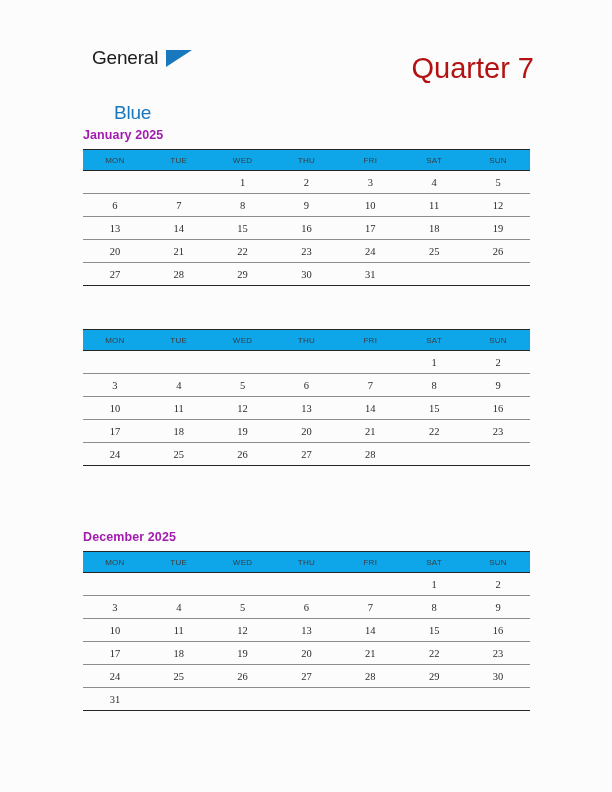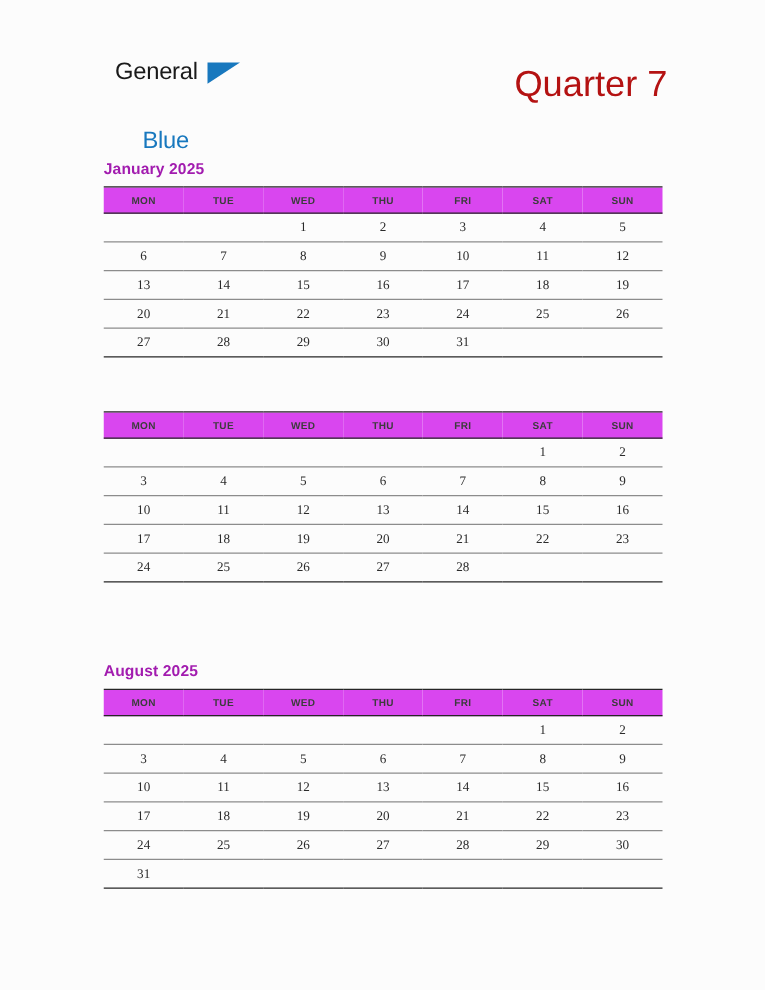--- a/index.html
+++ b/index.html
@@ -100,24 +100,24 @@
     letter-spacing: 0.1px;
     line-height: 14px;
   }
 
   table.cal {
     width: 447px;
     border-collapse: collapse;
     table-layout: fixed;
   }
   table.cal th {
-    background: #d946ef;
+    background: #0ea5e9;
     font-family: "Liberation Sans", sans-serif;
     font-size: 8px;
-    font-weight: bold;
+    font-weight: normal;
     color: #3c3c3c;
     letter-spacing: 0.3px;
     height: 20px;
     text-align: center;
     border-top: 1.1px solid #262626;
     border-bottom: 1.1px solid #262626;
     padding: 0;
   }
   table.cal td {
     font-family: "Liberation Serif", serif;
@@ -271,21 +271,21 @@
           <td>27</td>
           <td>28</td>
           <td></td>
           <td></td>
         </tr>
       </tbody>
     </table>
   </div>
 
   <div class="month-block month-3">
-    <div class="month-label">August 2025</div>
+    <div class="month-label">December 2025</div>
     <table class="cal">
       <thead>
         <tr>
           <th>MON</th>
           <th>TUE</th>
           <th>WED</th>
           <th>THU</th>
           <th>FRI</th>
           <th>SAT</th>
           <th>SUN</th>

